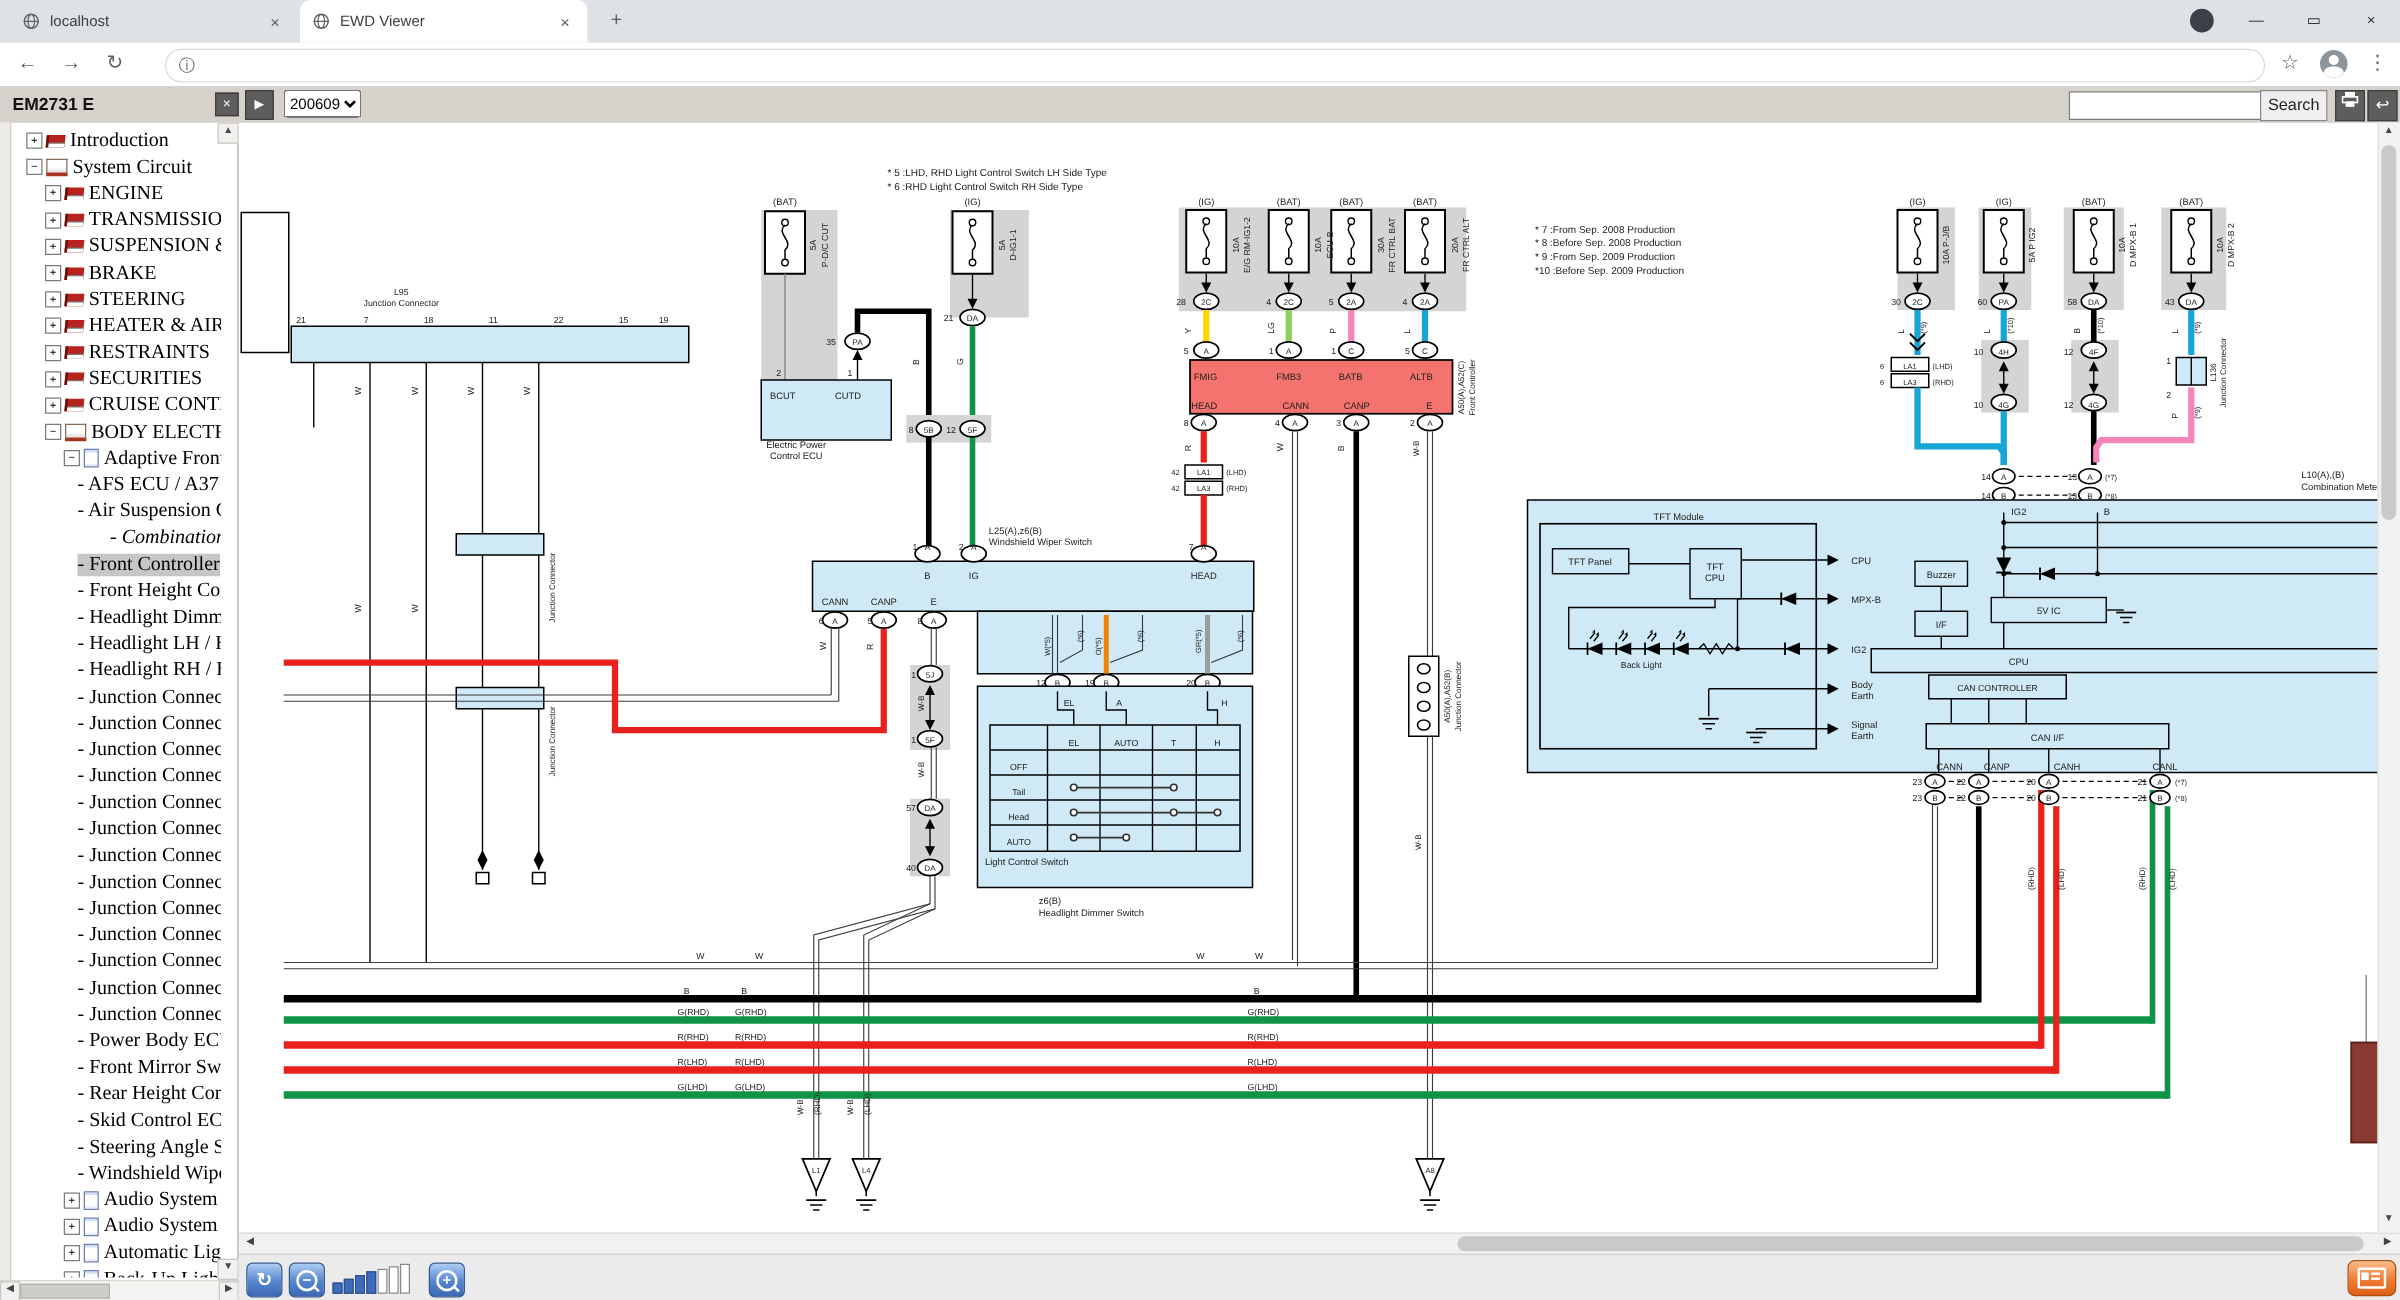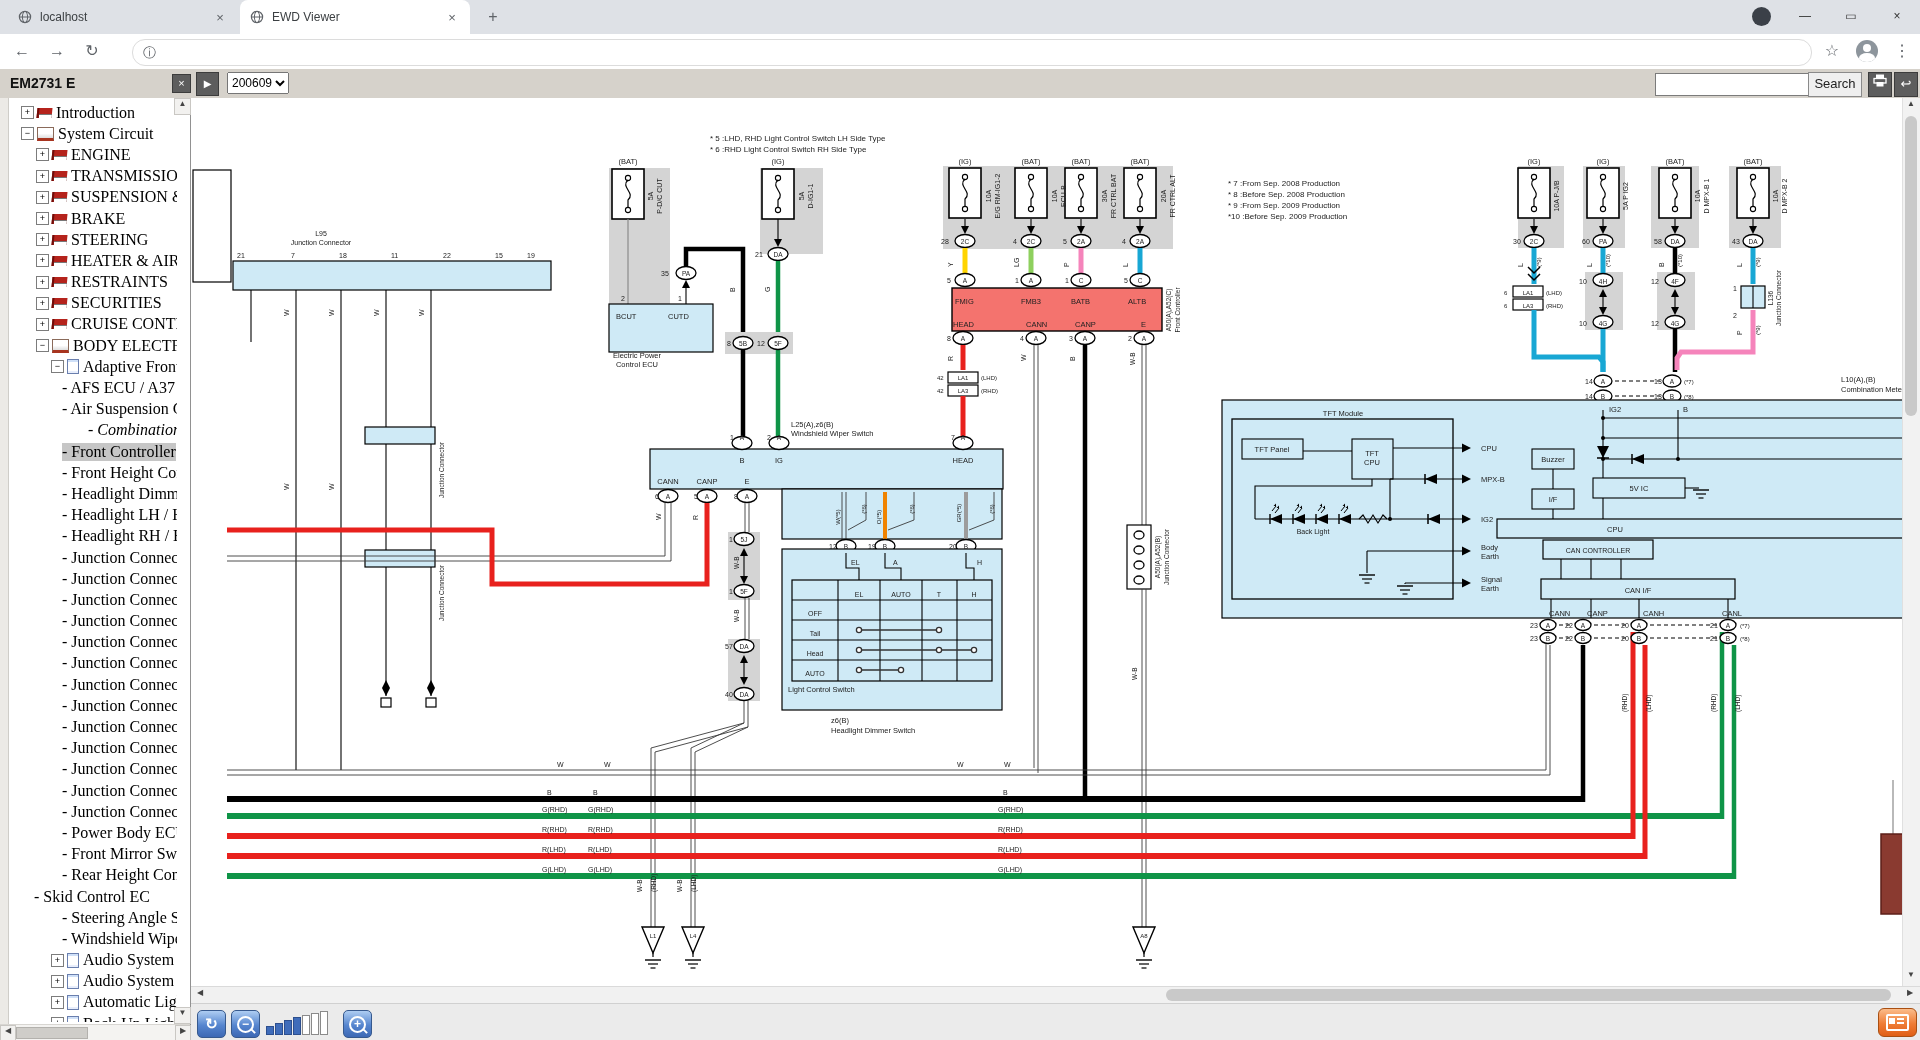--- a/index.html
+++ b/index.html
@@ -277,21 +277,21 @@
         </div>
         <div class="trow" style="padding-left: 53px;">
           <span class="tlabel">- Power Body ECU</span>
         </div>
         <div class="trow" style="padding-left: 53px;">
           <span class="tlabel">- Front Mirror Sw</span>
         </div>
         <div class="trow" style="padding-left: 53px; text-align: right;">
           <span class="tlabel">- Rear Height Con</span>
         </div>
-        <div class="trow" style="padding-left: 25px;">
+        <div class="trow" style="padding-left: 53px;">
           <span class="tlabel">- Skid Control EC</span>
         </div>
         <div class="trow" style="padding-left: 53px;">
           <span class="tlabel">- Steering Angle S</span>
         </div>
         <div class="trow" style="padding-left: 53px;">
           <span class="tlabel">- Windshield Wipe</span>
         </div>
         <div class="trow" style="padding-left: 42px;">
           <span class="exp">+</span>

